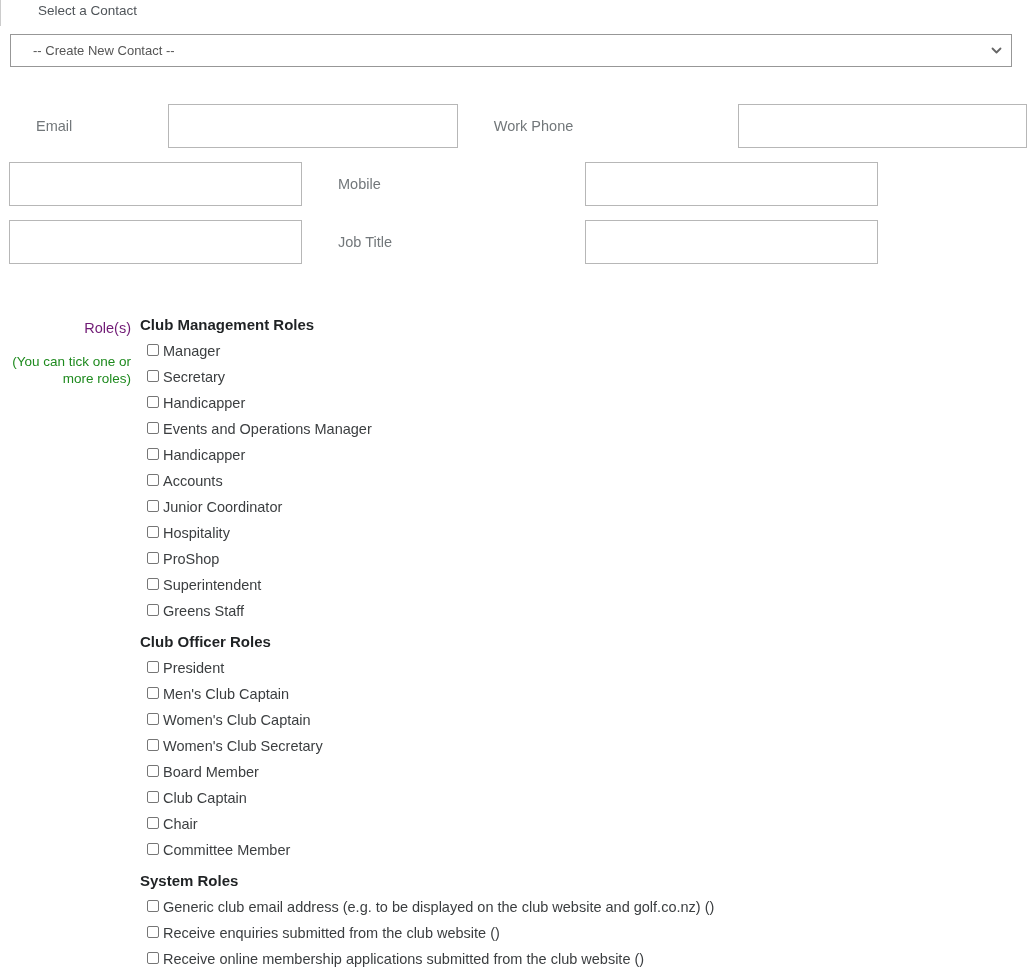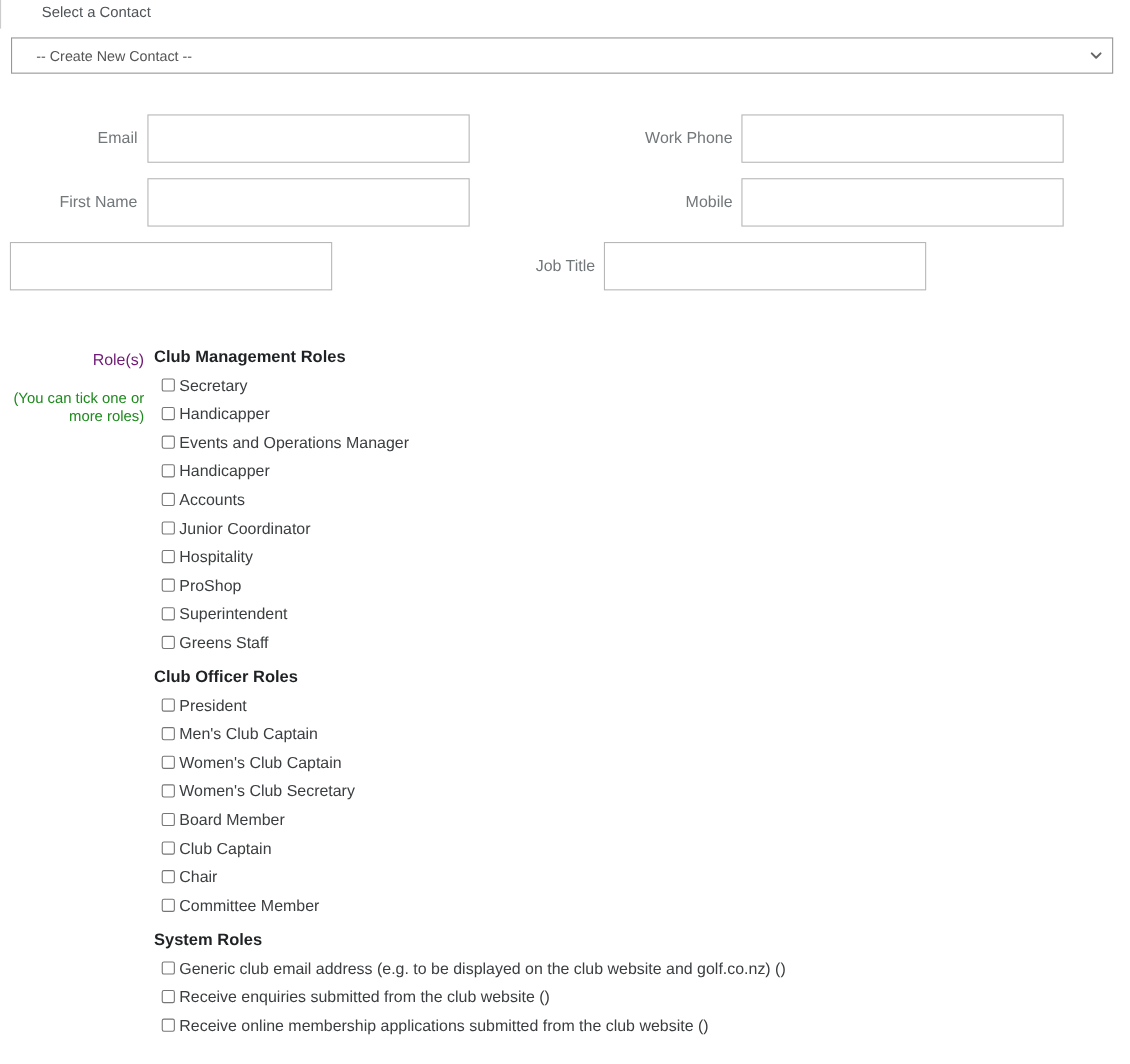--- a/index.html
+++ b/index.html
@@ -37,21 +37,21 @@
   }
   .select-chevron {
     position: absolute; right: 9px; top: 10px;
     pointer-events: none; line-height: 0;
   }
 
   
   .fields { position: absolute; left: 0; top: 104px; width: 1027px; }
   .field-row { display: flex; align-items: center; margin-bottom: 14px; height: 44px; }
   .flabel {
-    font-size: 14.5px; color: #72777a; text-align: right; line-height: 44px;
+    font-size: 14.5px; color: #72777a; text-align: left; line-height: 44px; margin-left: 36px;
   }
   .flabel.left  { width: 125px; }
   .flabel.right { width: 239px; }
   .finput {
     width: 293px; height: 44px; margin-left: 9px;
     border: 1px solid #b7b7b7; border-radius: 0;
     background: #ffffff;
     font-family: "Liberation Sans", "DejaVu Sans", sans-serif;
     font-size: 14px; color: #3b3e40; padding: 0 8px;
   }
@@ -104,41 +104,44 @@
   </div>
 
   <div class="fields">
     <div class="field-row">
       <div class="flabel left">Email</div>
       <input class="finput" type="text" value="" style="">
       <div class="flabel right">Work Phone</div>
       <input class="finput right" type="text" value="" style="">
     </div>
     <div class="field-row">
-      <div class="flabel left">First Name</div>
       <input class="finput" type="text" value="" style="">
       <div class="flabel right">Mobile</div>
       <input class="finput right" type="text" value="" style="">
     </div>
     <div class="field-row">
       <input class="finput" type="text" value="" style="">
       <div class="flabel right">Job Title</div>
       <input class="finput right" type="text" value="" style="">
     </div>
   </div>
 
   <div class="roles-row">
     <div class="roles-labels">
       <div class="role-label">Role(s)</div>
       <div class="role-note">(You can tick one or more roles)</div>
     </div>
     <div class="roles-content">
   <div class="role-section">
     <div class="role-section-title">Club Management Roles</div>
     <div class="role-section-list">
+  <label class="role-item">
+    <input type="checkbox" class="role-checkbox" style="">
+    <span class="role-item-label">Manager</span>
+  </label>
 
   <label class="role-item">
     <input type="checkbox" class="role-checkbox" style="">
     <span class="role-item-label">Secretary</span>
   </label>
 
   <label class="role-item">
     <input type="checkbox" class="role-checkbox" style="">
     <span class="role-item-label">Handicapper</span>
   </label>

